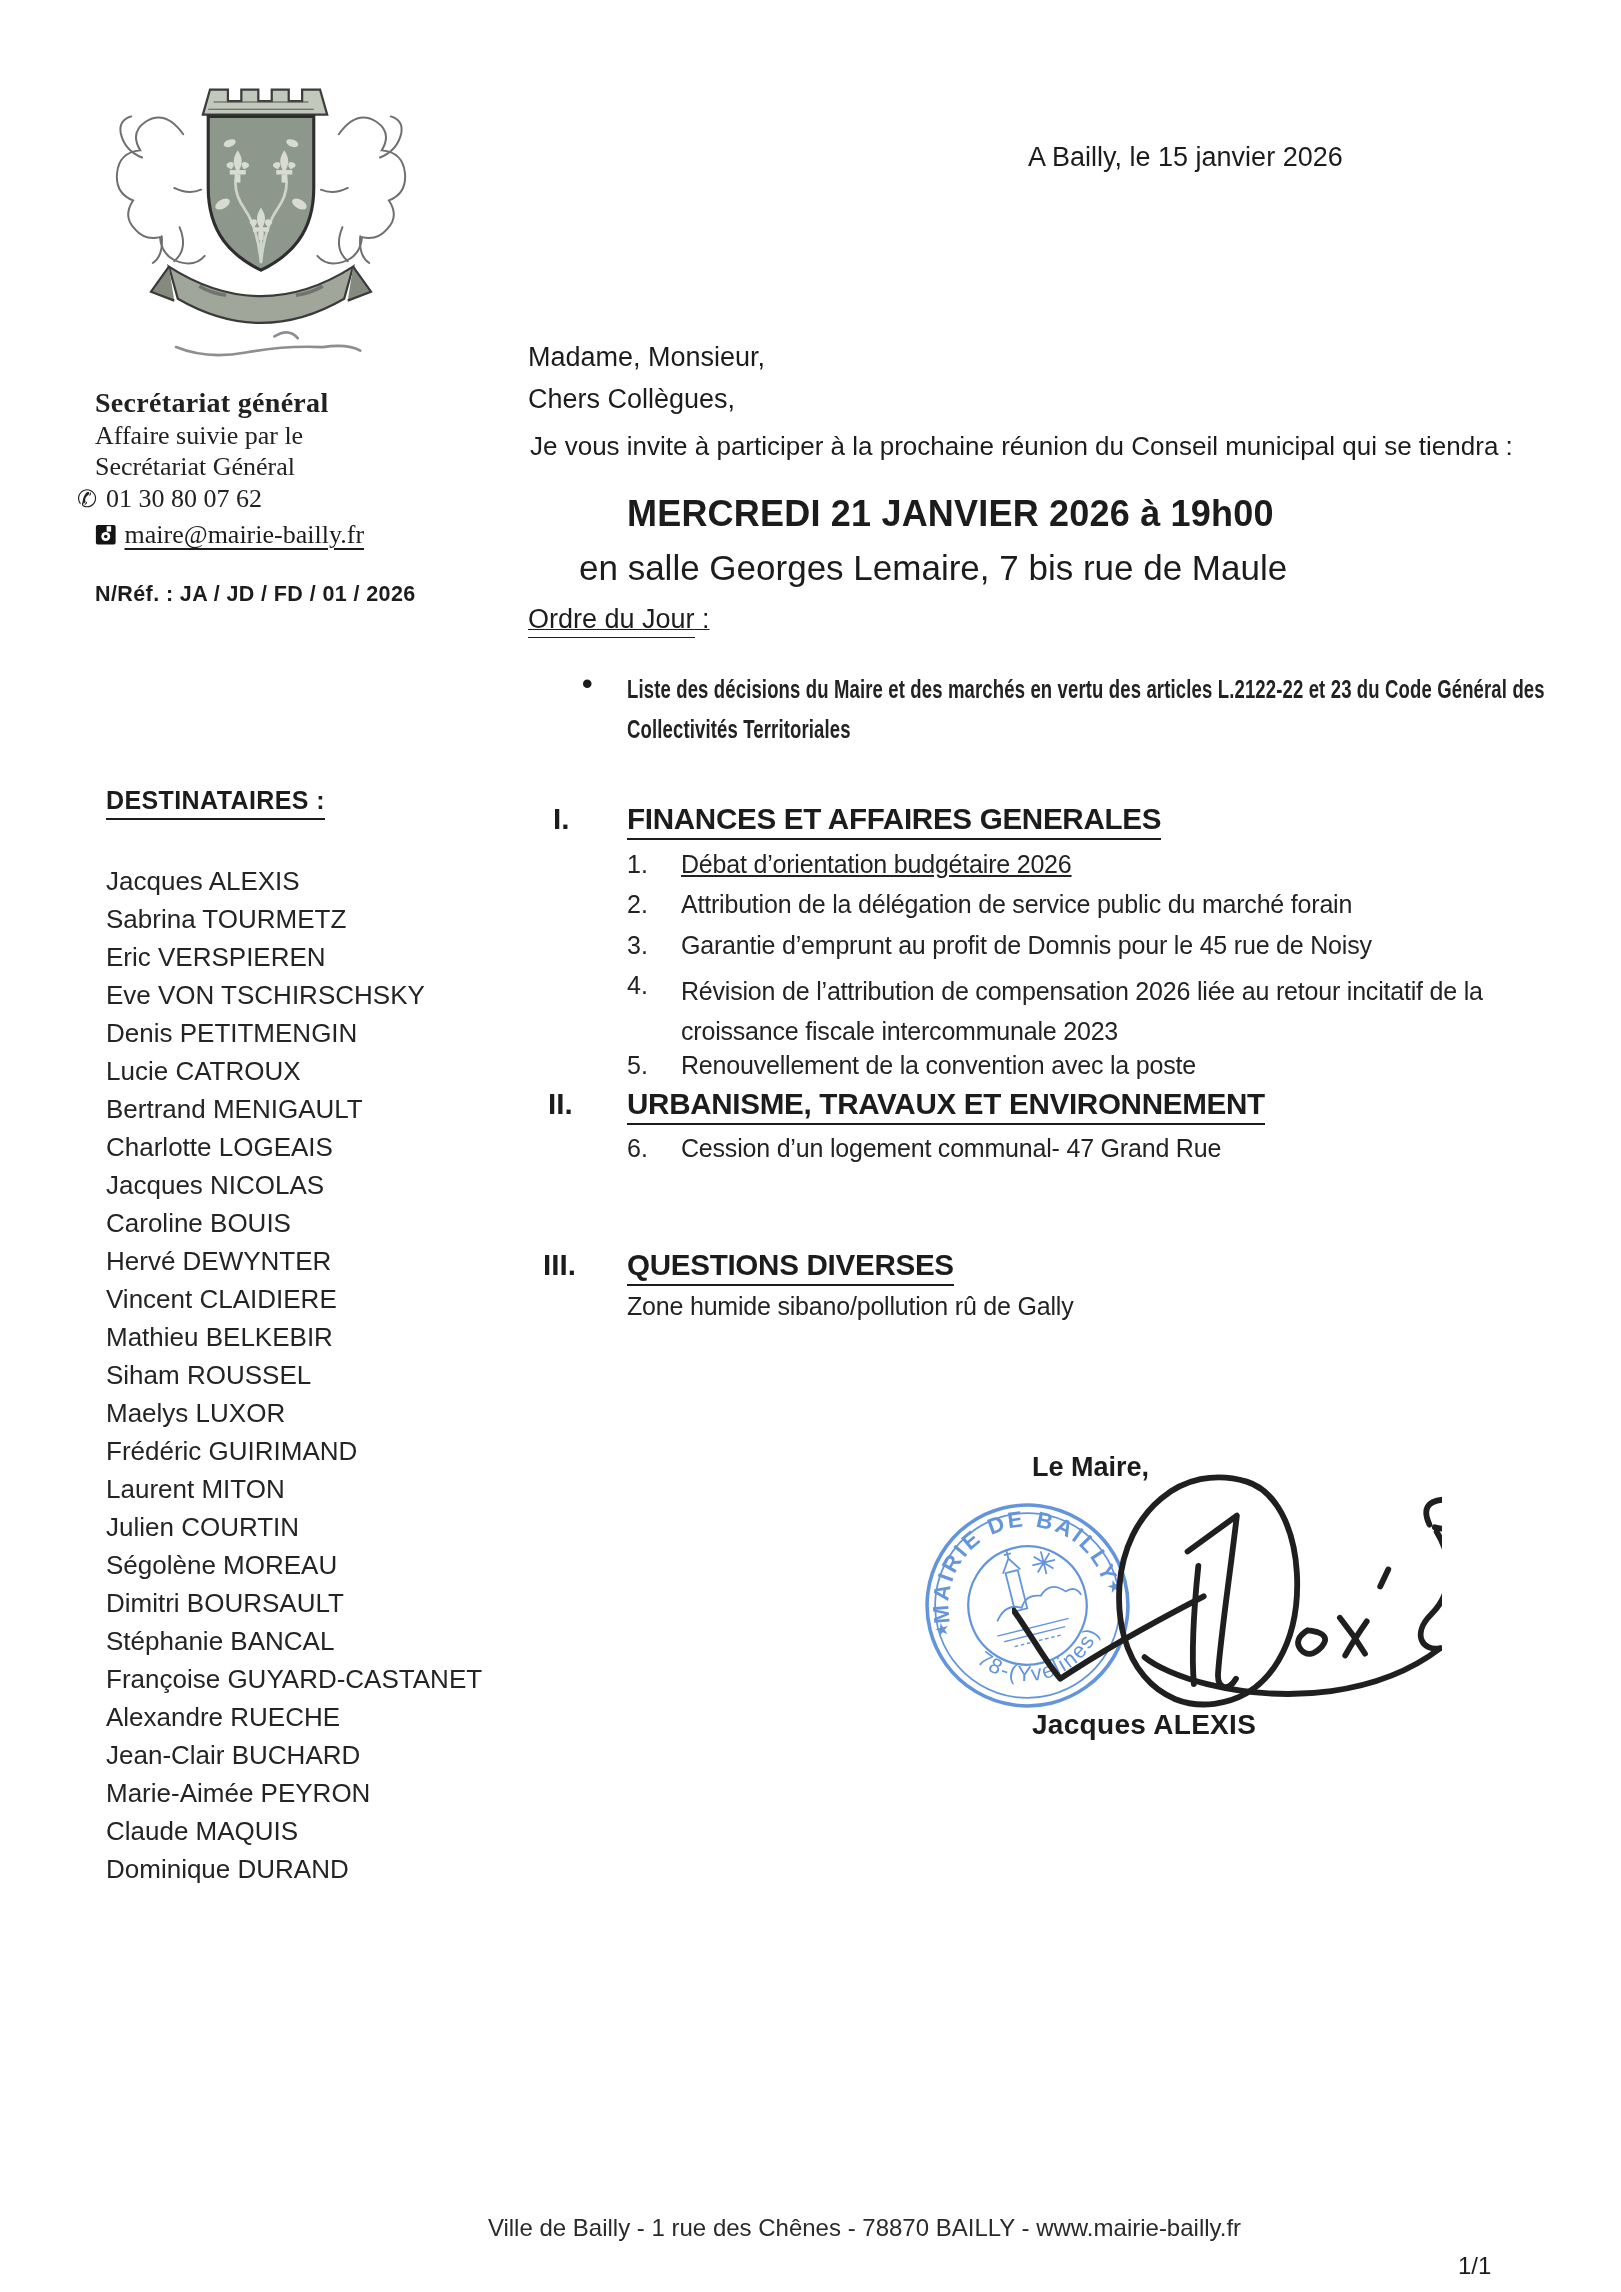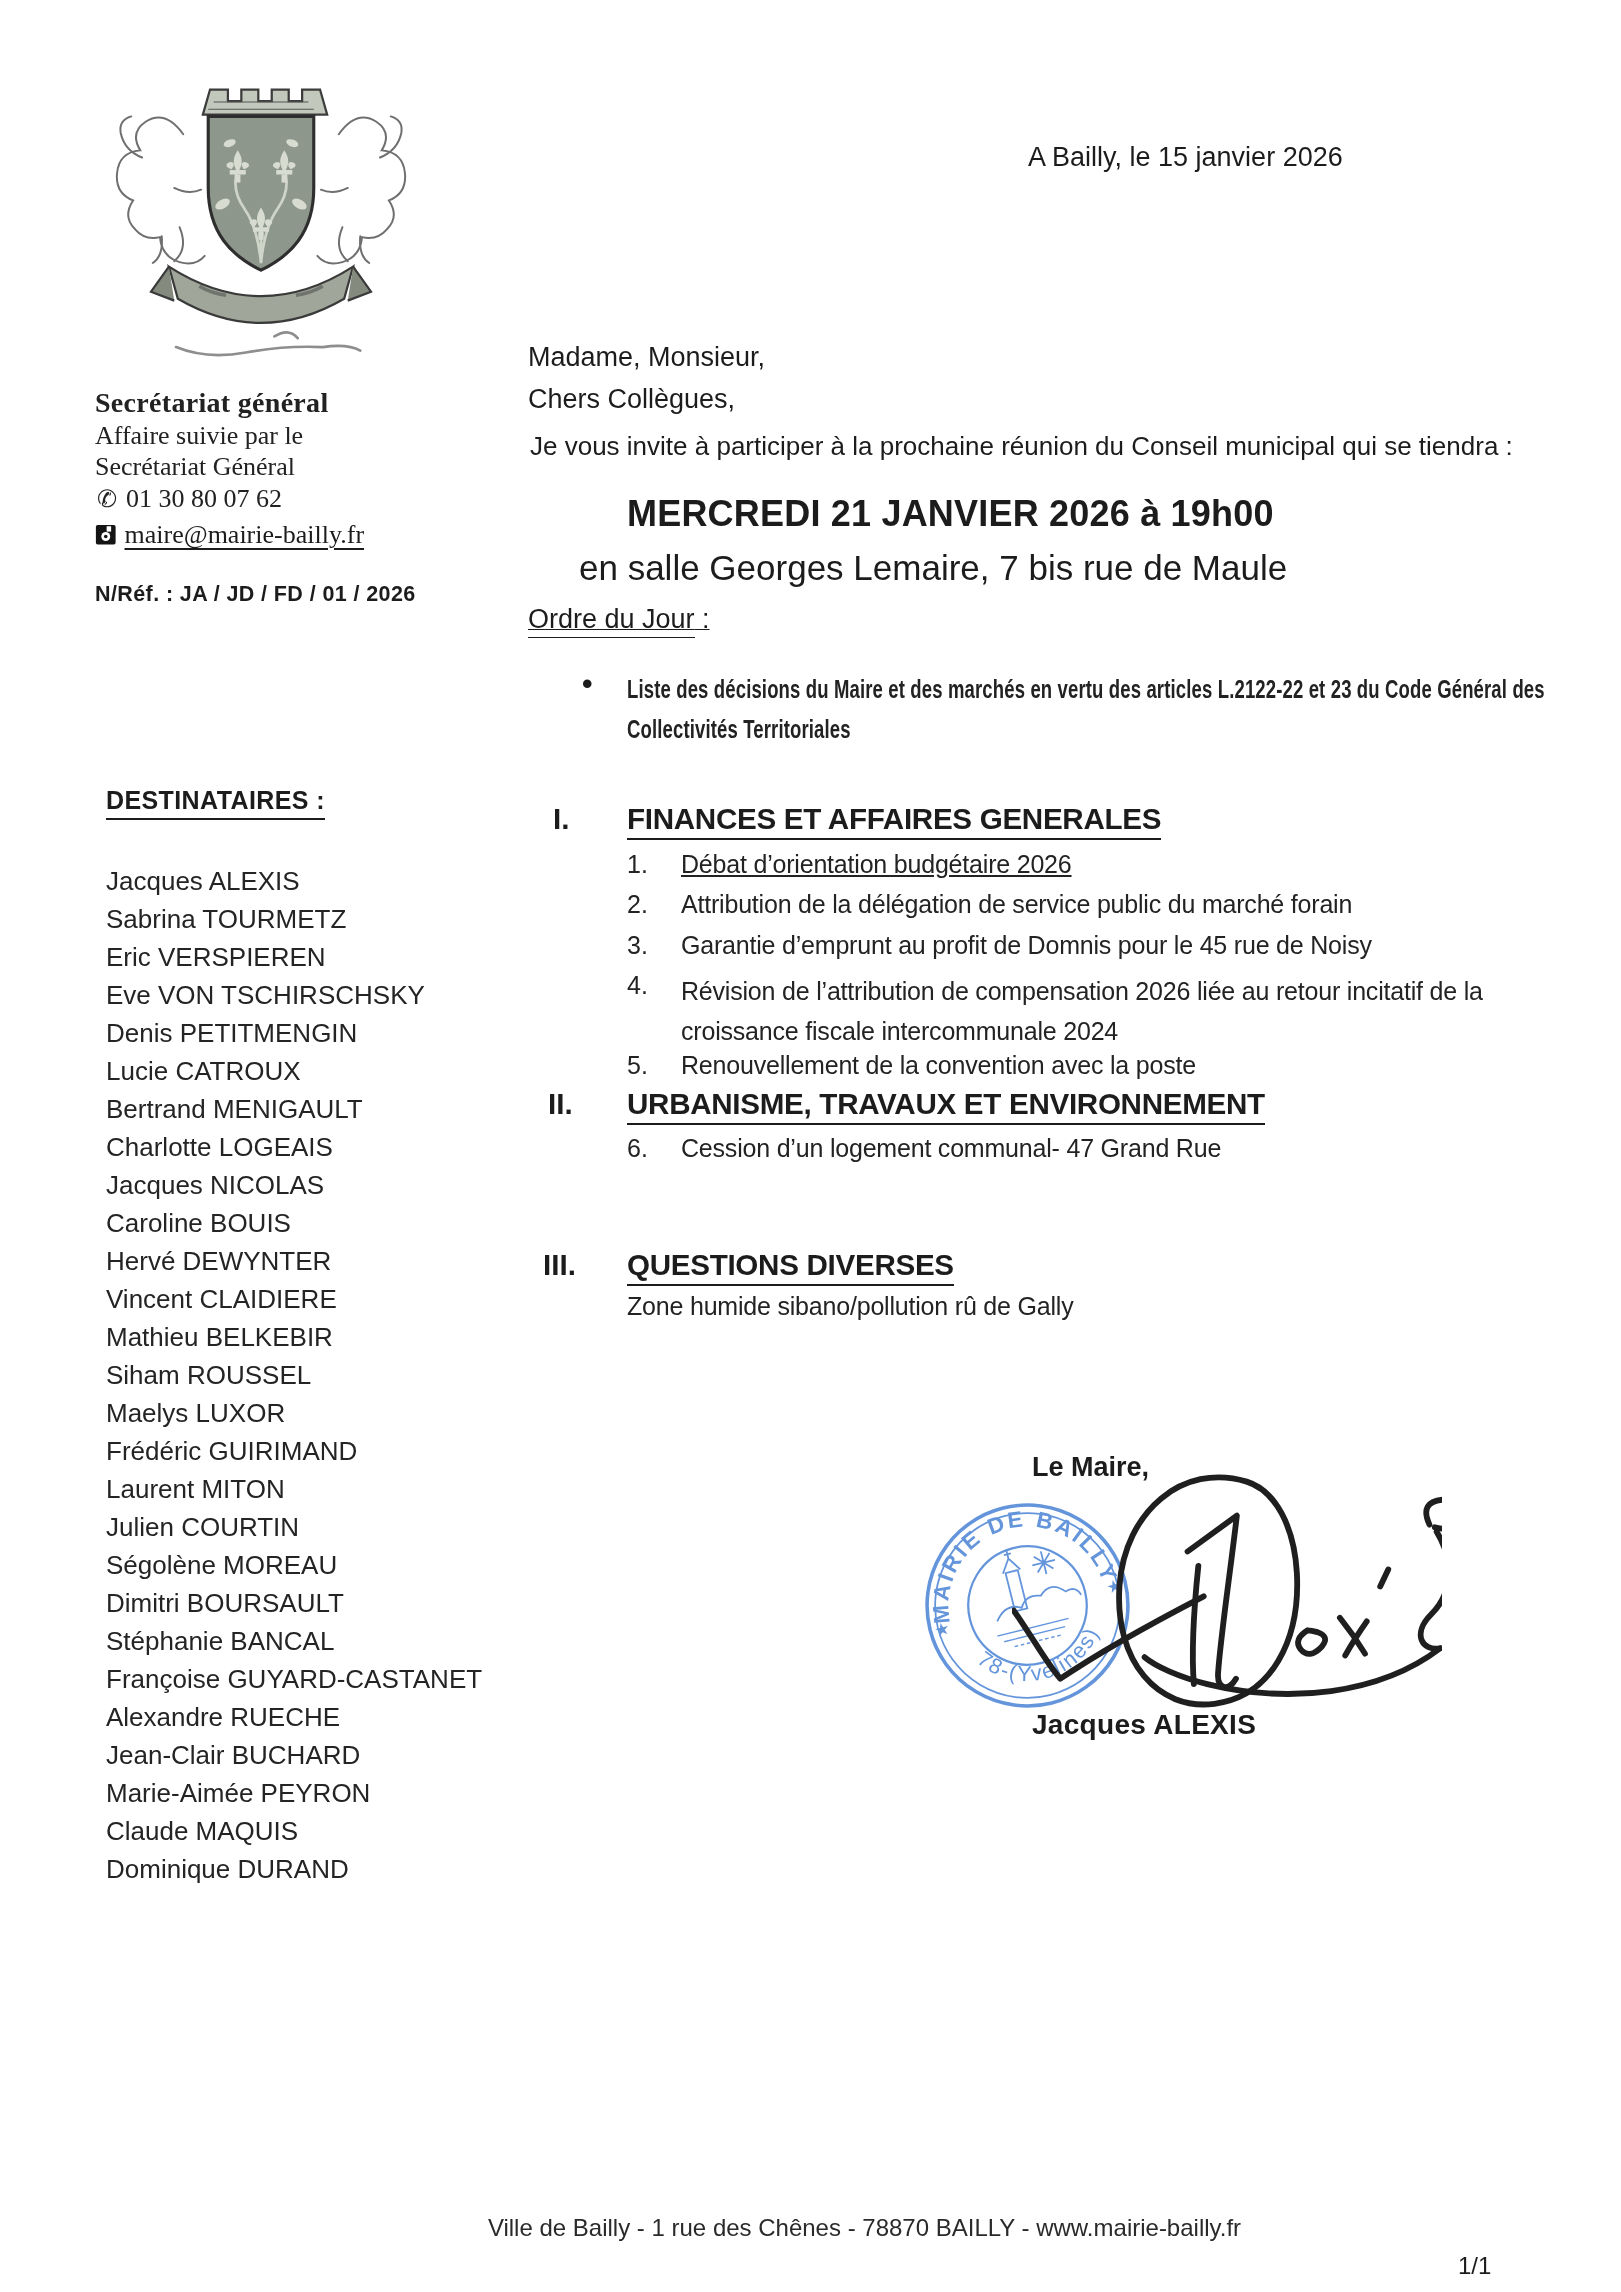--- a/index.html
+++ b/index.html
@@ -94,21 +94,21 @@
     <path d="M62,240 q103,66 206,0 l-10,36 q-93,54 -186,0 z" fill="#a0a79a" stroke="#3a3a3a" stroke-width="2.5"></path>
     <path d="M62,240 l-20,28 26,10 M268,240 l20,28 -26,10" fill="#848b7e" stroke="#3a3a3a" stroke-width="2.5"></path>
     <path d="M96,262 q14,8 30,10 M204,272 q16,-2 30,-10" stroke="#4a4a4a" stroke-width="4" fill="none" opacity=".55"></path>
 
     <path d="M70,330 q34,14 78,6 t86,-6 q28,-4 42,4 M180,318 q16,-10 26,2" fill="none" stroke="#8e8e8e" stroke-width="3" stroke-linecap="round"></path>
   </svg>
 
   <div class="abs sender sender-dept" style="left:95px;top:387px;">Secrétariat général</div>
   <div class="abs sender sender-line" style="left:95px;top:421px;">Affaire suivie par le</div>
   <div class="abs sender sender-line" style="left:95px;top:452px;">Secrétariat Général</div>
-  <div class="abs sender sender-line" style="left:97px;top:484px;">
+  <div class="abs sender sender-line" style="left:77px;top:484px;">
     <span class="phone-glyph">✆</span><span>01 30 80 07 62</span>
   </div>
   <div class="abs sender email-line" style="left:95px;top:520px;">
     <svg class="floppy" width="21.5" height="21.5" viewBox="0 0 24 24">
       <rect x="1" y="1" width="22" height="22" rx="2" fill="#141414"></rect>
       <rect x="13" y="2.5" width="5" height="6" fill="#ffffff"></rect>
       <circle cx="12" cy="14" r="5" fill="#ffffff"></circle>
       <circle cx="12" cy="14" r="2" fill="#141414"></circle>
     </svg><span class="email-link">maire@mairie-bailly.fr</span>
   </div>
@@ -167,21 +167,21 @@
   <div class="abs" style="left:627px;top:802px;text-align:right;">
     <span class="sec-title">FINANCES ET AFFAIRES GENERALES</span>
   </div>
   <div class="abs item-num" style="left:627px;top:850px;">1.</div>
   <div class="abs item-text nowrap" style="left:681px;top:850px;text-decoration:underline;">Débat d’orientation budgétaire 2026</div>
   <div class="abs item-num" style="left:627px;top:890px;">2.</div>
   <div class="abs item-text nowrap" style="left:681px;top:890px;">Attribution de la délégation de service public du marché forain</div>
   <div class="abs item-num" style="left:627px;top:931px;">3.</div>
   <div class="abs item-text nowrap" style="left:681px;top:931px;">Garantie d’emprunt au profit de Domnis pour le 45 rue de Noisy</div>
   <div class="abs item-num" style="left:627px;top:971px;">4.</div>
-  <div class="abs item-text item-wrap" style="left:681px;top:971px;">Révision de l’attribution de compensation 2026 liée au retour incitatif de la croissance fiscale intercommunale 2024</div>
+  <div class="abs item-text item-wrap" style="left:681px;top:971px;">Révision de l’attribution de compensation 2026 liée au retour incitatif de la croissance fiscale intercommunale 2023</div>
   <div class="abs item-num" style="left:627px;top:1051px;">5.</div>
   <div class="abs item-text nowrap" style="left:681px;top:1051px;">Renouvellement de la convention avec la poste</div>
 
   <div class="abs sec-numeral" style="left:548px;top:1087px;">II.</div>
   <div class="abs" style="left:627px;top:1087px;">
     <span class="sec-title">URBANISME, TRAVAUX ET ENVIRONNEMENT</span>
   </div>
   <div class="abs item-num" style="left:627px;top:1134px;">6.</div>
   <div class="abs item-text nowrap" style="left:681px;top:1134px;">Cession d’un logement communal- 47 Grand Rue</div>
 

